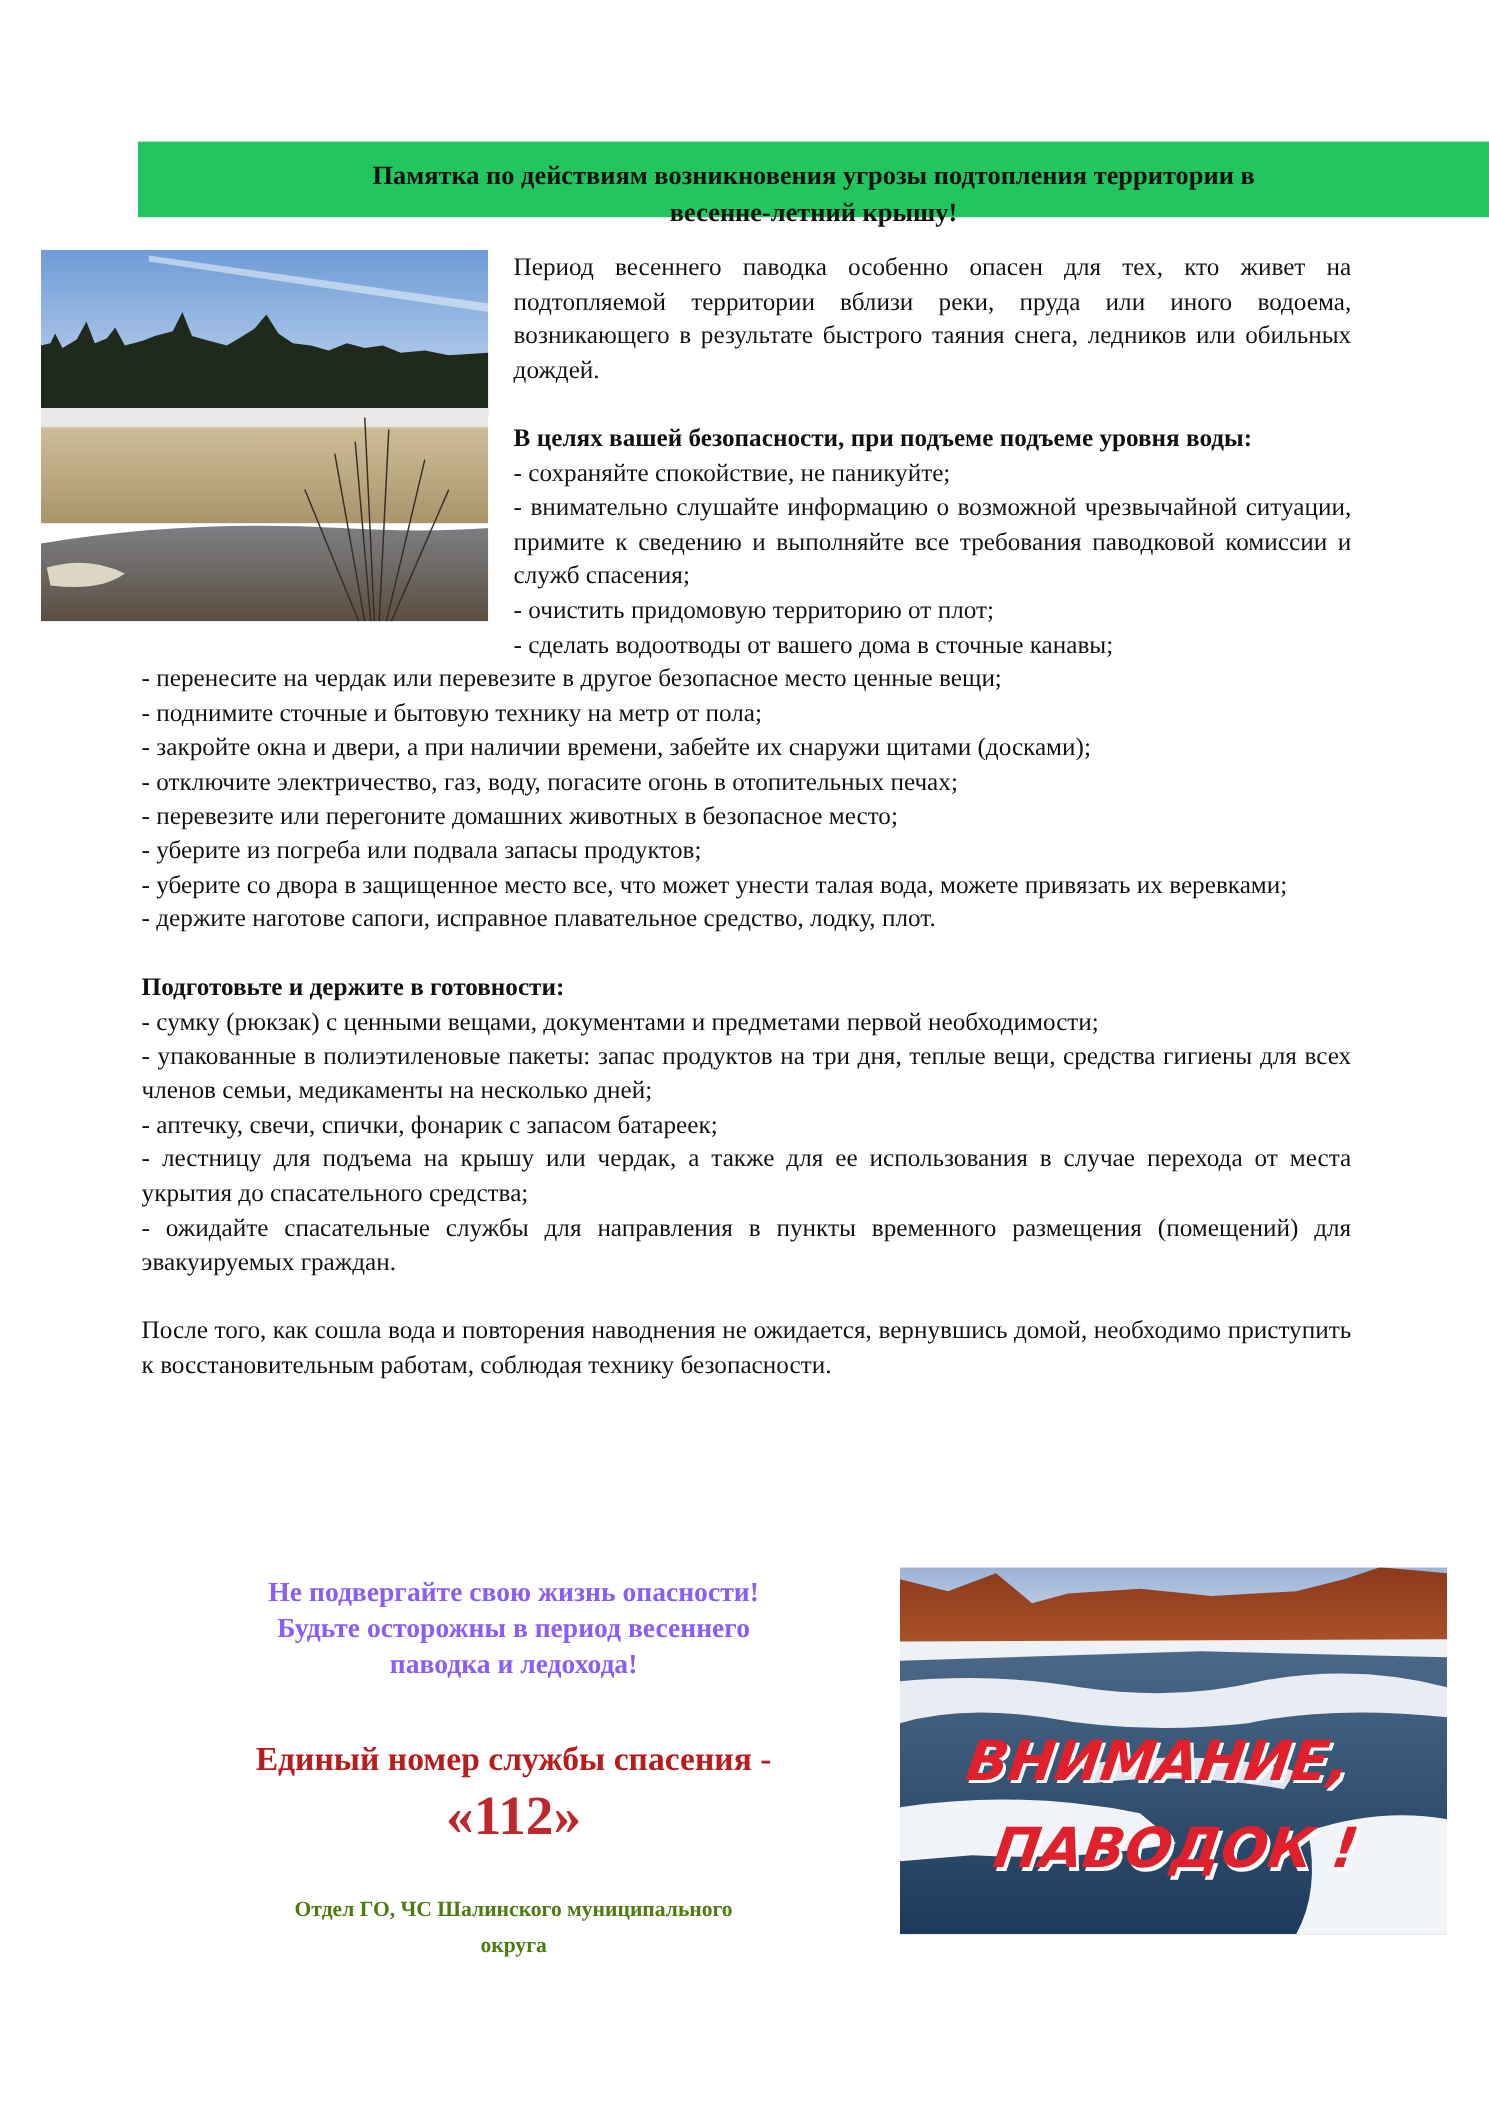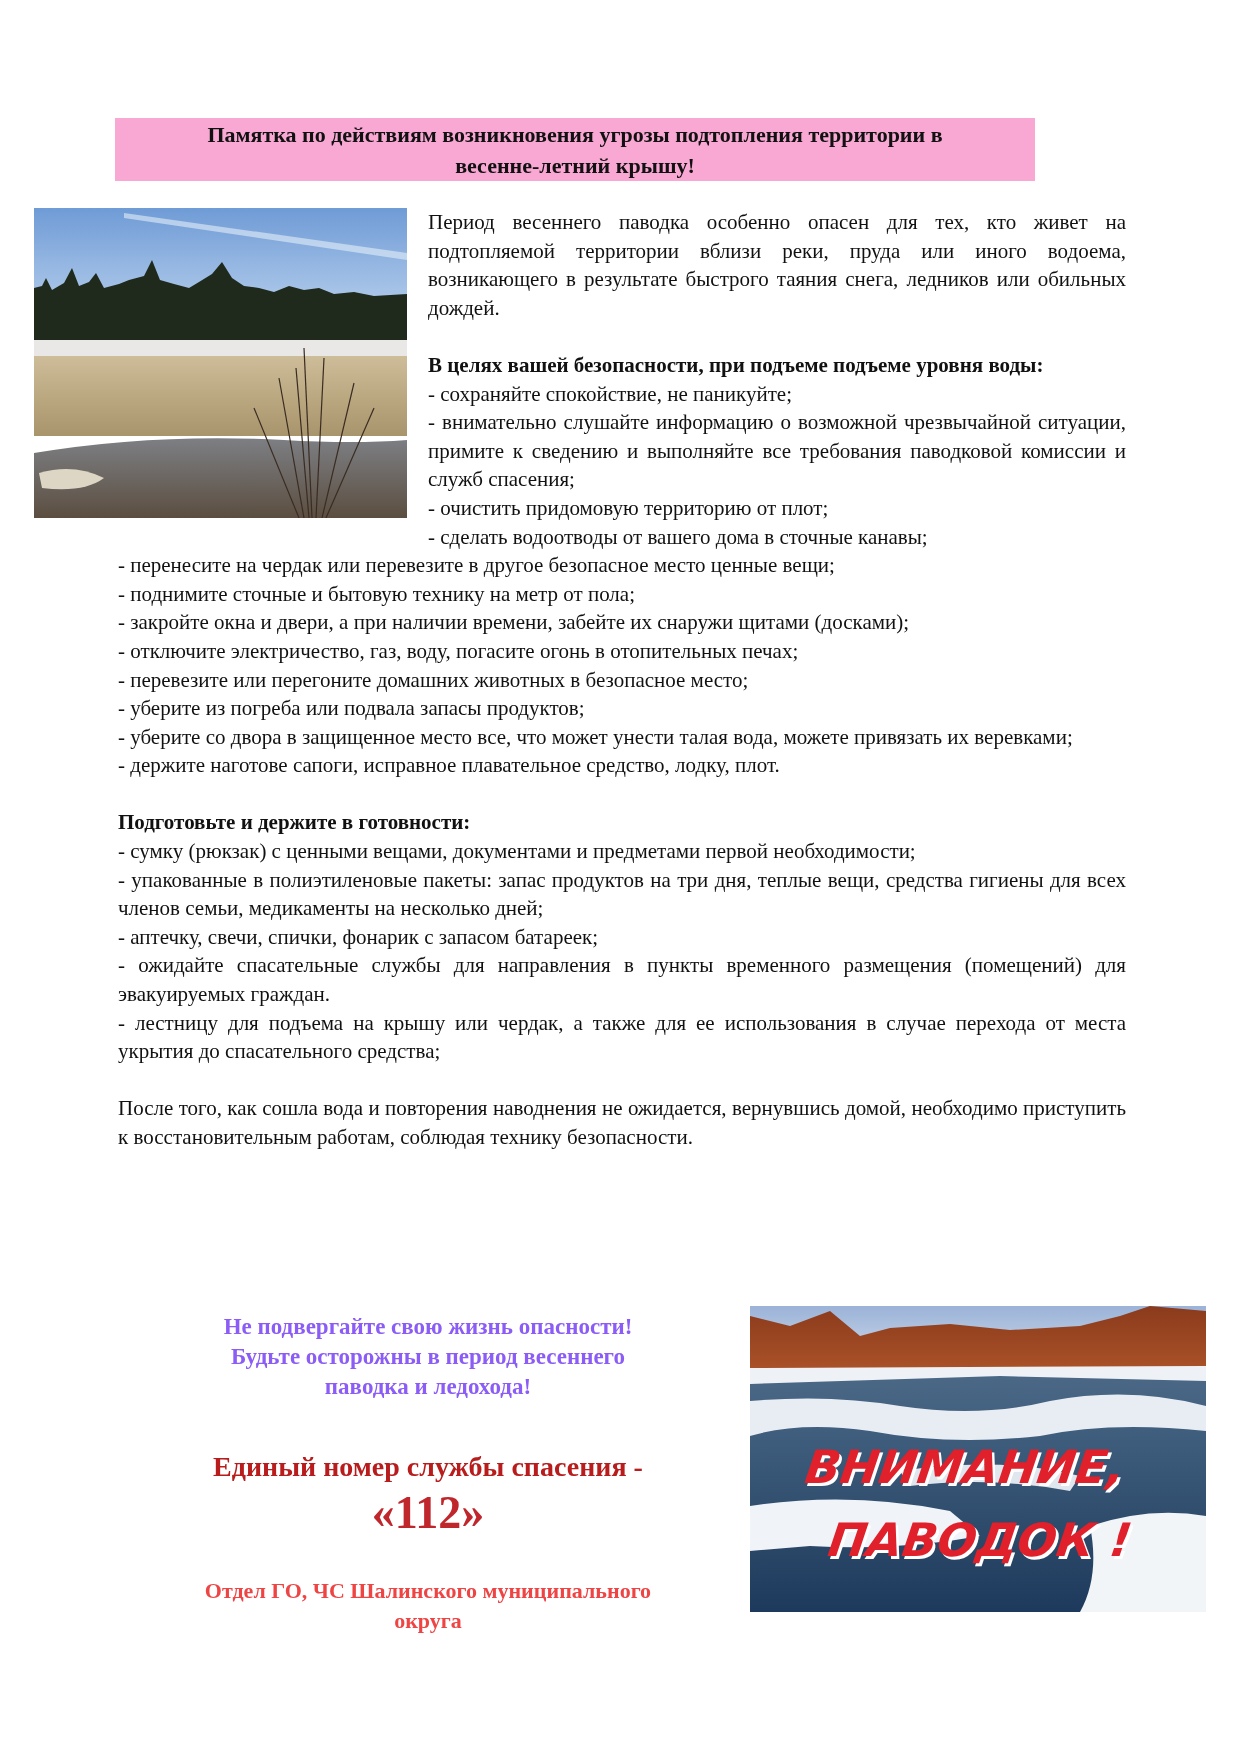--- a/index.html
+++ b/index.html
@@ -1,41 +1,41 @@
 <!DOCTYPE html>
 <html><head>
 <meta charset="utf-8">
 <style>
   html, body { margin: 0; padding: 0; background: #ffffff; }
   body { width: 1241px; height: 1755px; position: relative; overflow: hidden;
          font-family: "Liberation Serif", "DejaVu Serif", serif; color: #111; }
   .header {
-    position: absolute; left: 115px; top: 118px; width: 920px; height: 63px;
-    background: #f9a8d4; text-align: center; font-weight: bold; font-size: 22px;
-    line-height: 31px; box-sizing: border-box; padding-top: 1px;
+    position: absolute; left: 115px; top: 118px; width: 1126px; height: 63px;
+    background: #22c55e; text-align: center; font-weight: bold; font-size: 22px;
+    line-height: 31px; box-sizing: border-box; padding-top: 12px;
   }
   .header .hline { display: block; }
   .photo1 { position: absolute; left: 34px; top: 208px; width: 373px; height: 310px; overflow: hidden; }
   .photo2 { position: absolute; left: 750px; top: 1306px; width: 456px; height: 306px; overflow: hidden; }
   .body-text {
     position: absolute; left: 118px; top: 208px; width: 1008px;
     font-size: 21px; line-height: 28.6px; text-align: justify;
   }
   .float-spacer { float: left; width: 310px; height: 318px; }
   .p { margin: 0; }
   .gap { height: 28.6px; }
   .b { font-weight: bold; }
   .closing {
     position: absolute; left: 118px; top: 1312px; width: 620px; text-align: center;
     font-weight: bold;
   }
   .closing .warn { font-size: 23px; line-height: 30px; color: #8b5cf6; }
   .closing .hotline { margin-top: 48px; font-size: 28px; line-height: 34px; color: #b91c1c; }
   .closing .number { font-size: 46px; line-height: 50px; color: #c0272d; margin-top: 4px; }
-  .closing .dept { margin-top: 38px; font-size: 22px; line-height: 30px; color: #ef4444; }
+  .closing .dept { margin-top: 38px; font-size: 18px; line-height: 30px; color: #4d7c0f; }
   svg { display: block; }
 </style>
 </head>
 <body>
 
 <div class="header">
   <span class="hline">Памятка по действиям возникновения угрозы подтопления территории в</span>
   <span class="hline">весенне-летний крышу!</span>
 </div>
 
@@ -89,22 +89,22 @@
   <p class="p">- отключите электричество, газ, воду, погасите огонь в отопительных печах;</p>
   <p class="p">- перевезите или перегоните домашних животных в безопасное место;</p>
   <p class="p">- уберите из погреба или подвала запасы продуктов;</p>
   <p class="p">- уберите со двора в защищенное место все, что может унести талая вода, можете привязать их веревками;</p>
   <p class="p">- держите наготове сапоги, исправное плавательное средство, лодку, плот.</p>
   <div class="gap"></div>
   <p class="p b">Подготовьте и держите в готовности:</p>
   <p class="p">- сумку (рюкзак) с ценными вещами, документами и предметами первой необходимости;</p>
   <p class="p">- упакованные в полиэтиленовые пакеты: запас продуктов на три дня, теплые вещи, средства гигиены для всех членов семьи, медикаменты на несколько дней;</p>
   <p class="p">- аптечку, свечи, спички, фонарик с запасом батареек;</p>
+  <p class="p">- лестницу для подъема на крышу или чердак, а также для ее использования в случае перехода от места укрытия до спасательного средства;</p>
   <p class="p">- ожидайте спасательные службы для направления в пункты временного размещения (помещений) для эвакуируемых граждан.</p>
-  <p class="p">- лестницу для подъема на крышу или чердак, а также для ее использования в случае перехода от места укрытия до спасательного средства;</p>
   <div class="gap"></div>
   <p class="p">После того, как сошла вода и повторения наводнения не ожидается, вернувшись домой, необходимо приступить к восстановительным работам, соблюдая технику безопасности.</p>
 </div>
 
 <div class="closing">
   <div class="warn">Не подвергайте свою жизнь опасности!</div>
   <div class="warn">Будьте осторожны в период весеннего</div>
   <div class="warn">паводка и ледохода!</div>
   <div class="hotline">Единый номер службы спасения -</div>
   <div class="number">«112»</div>

